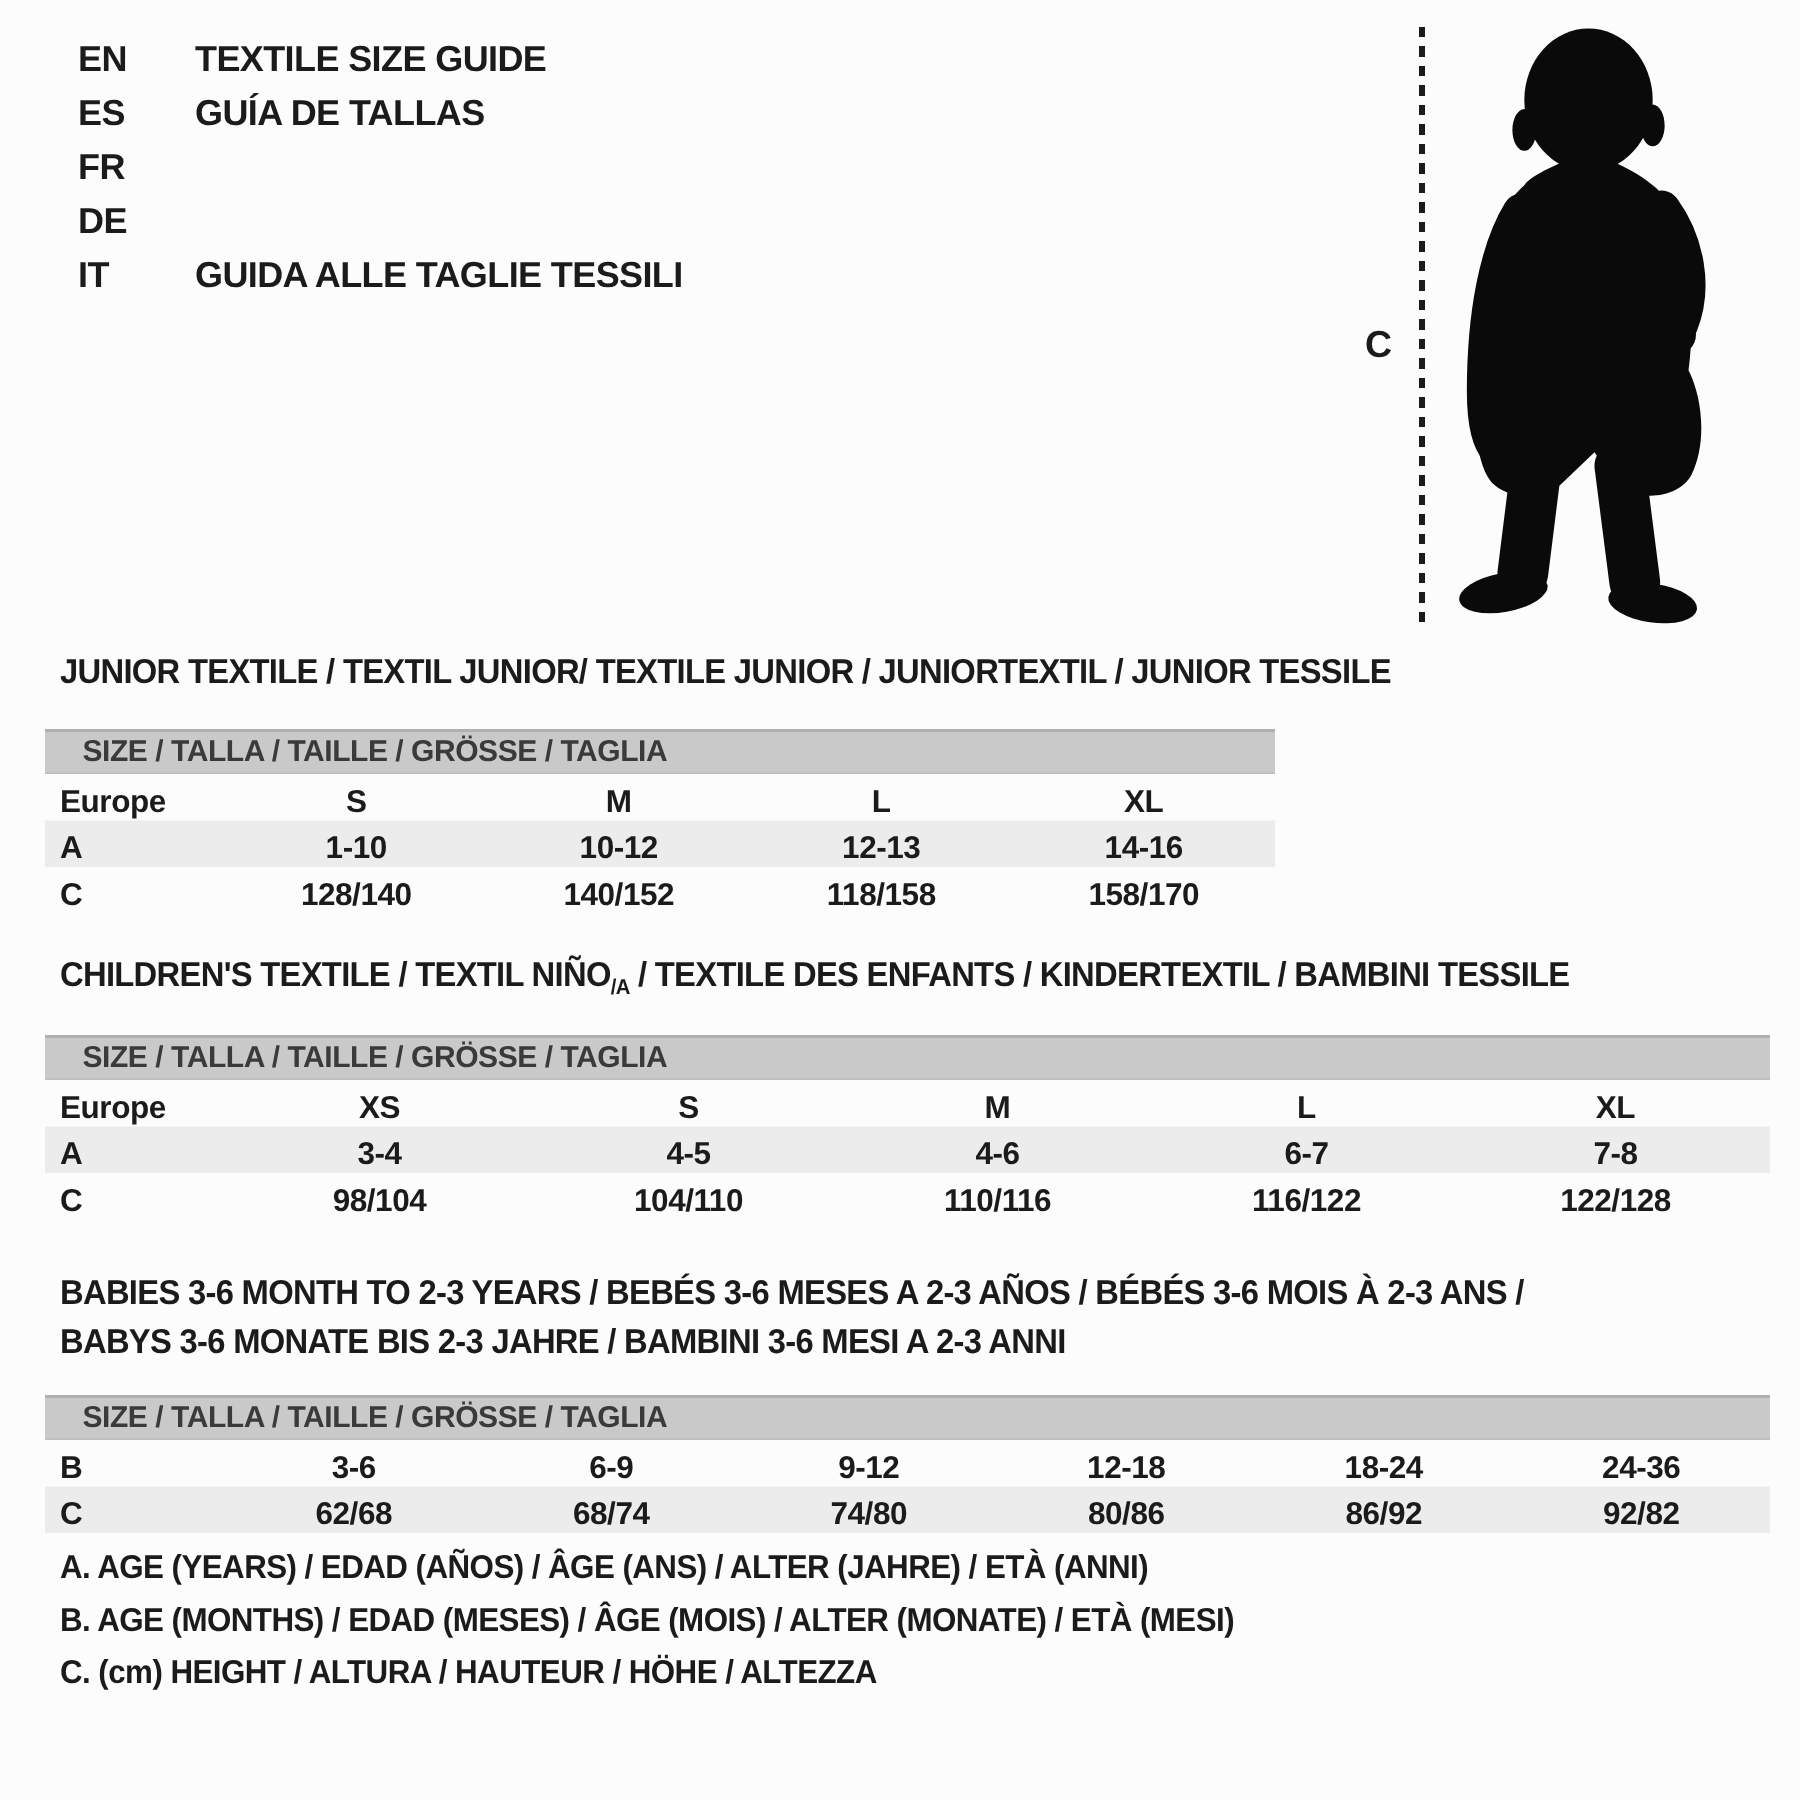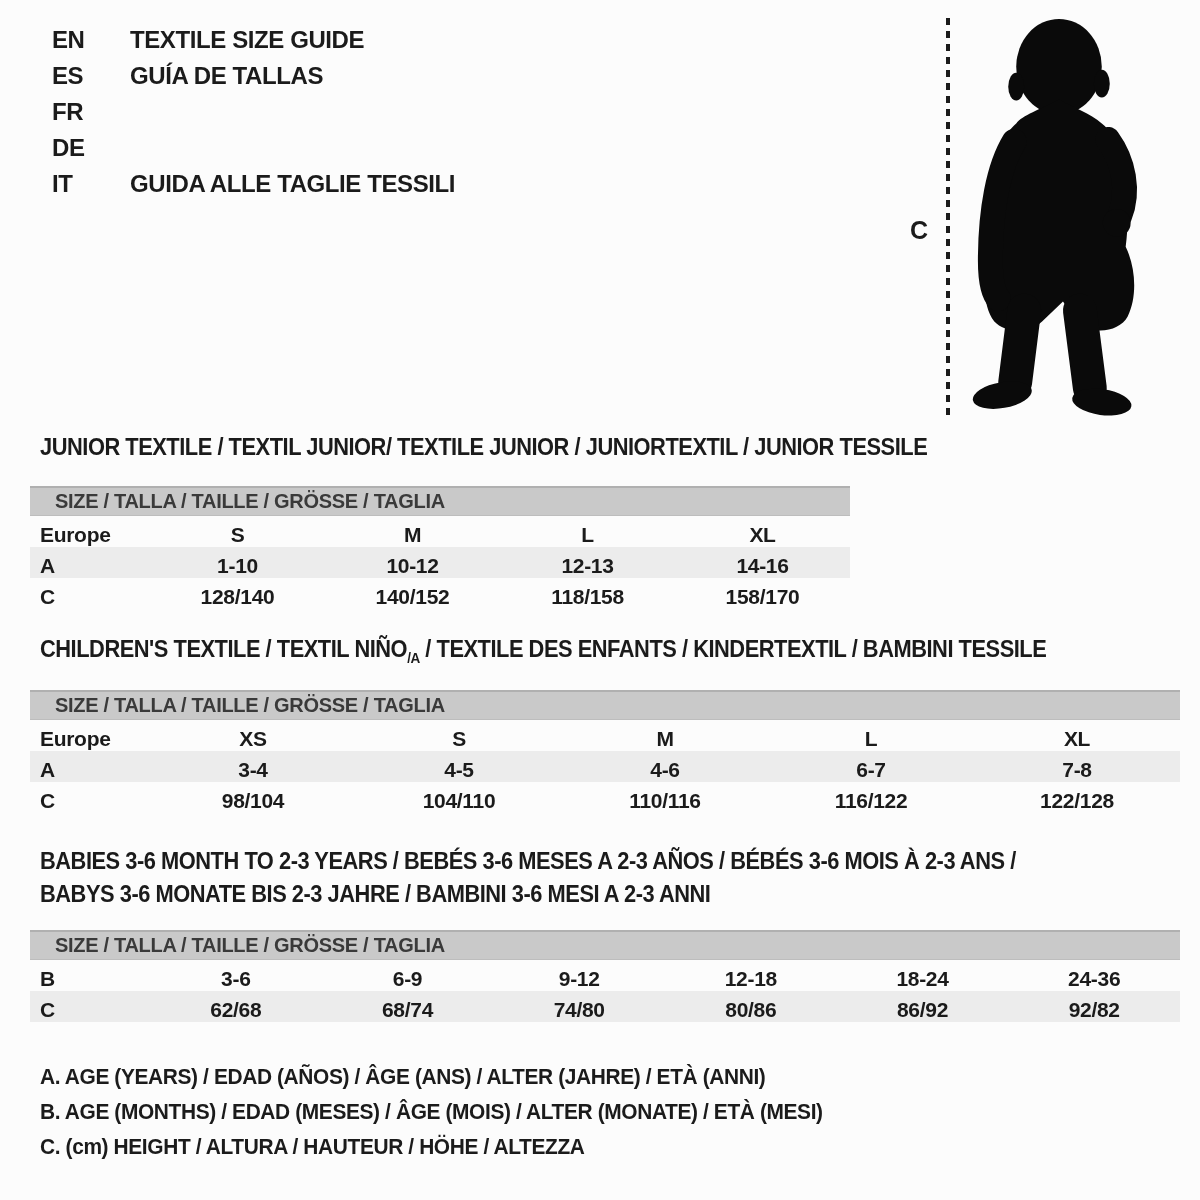--- a/index.html
+++ b/index.html
@@ -43,21 +43,21 @@
     color:var(--size-bar-text,#3a3a3a);
     font-size:20px;letter-spacing:-0.3px;
     border-top:2px solid #b0b0b0;border-bottom:1px solid #bdbdbd;
   }
   .t-row{display:flex;height:31px;align-items:flex-end;font-size:21px;letter-spacing:-0.3px;}
   .t-row.shade{background:var(--row-shade-bg,#ececec);}
   .t-row .c{flex:1;text-align:center;}
   .t-row .c.label{flex:0 0 110px;text-align:left;padding-left:10px;}
 
   
-  .footnotes{left:40px;top:1059px;}
+  .footnotes{left:40px;top:1027px;}
   .footnote{height:35px;line-height:35px;font-size:22px;letter-spacing:-0.4px;white-space:nowrap;
     transform:scaleX(0.95);transform-origin:0 50%;}
 </style>
 </head>
 <body>
 
 <div class="abs lang-block">
   <div class="lang-row">
     <span class="lang-code">EN</span>
     <span class="lang-title">TEXTILE SIZE GUIDE</span>

